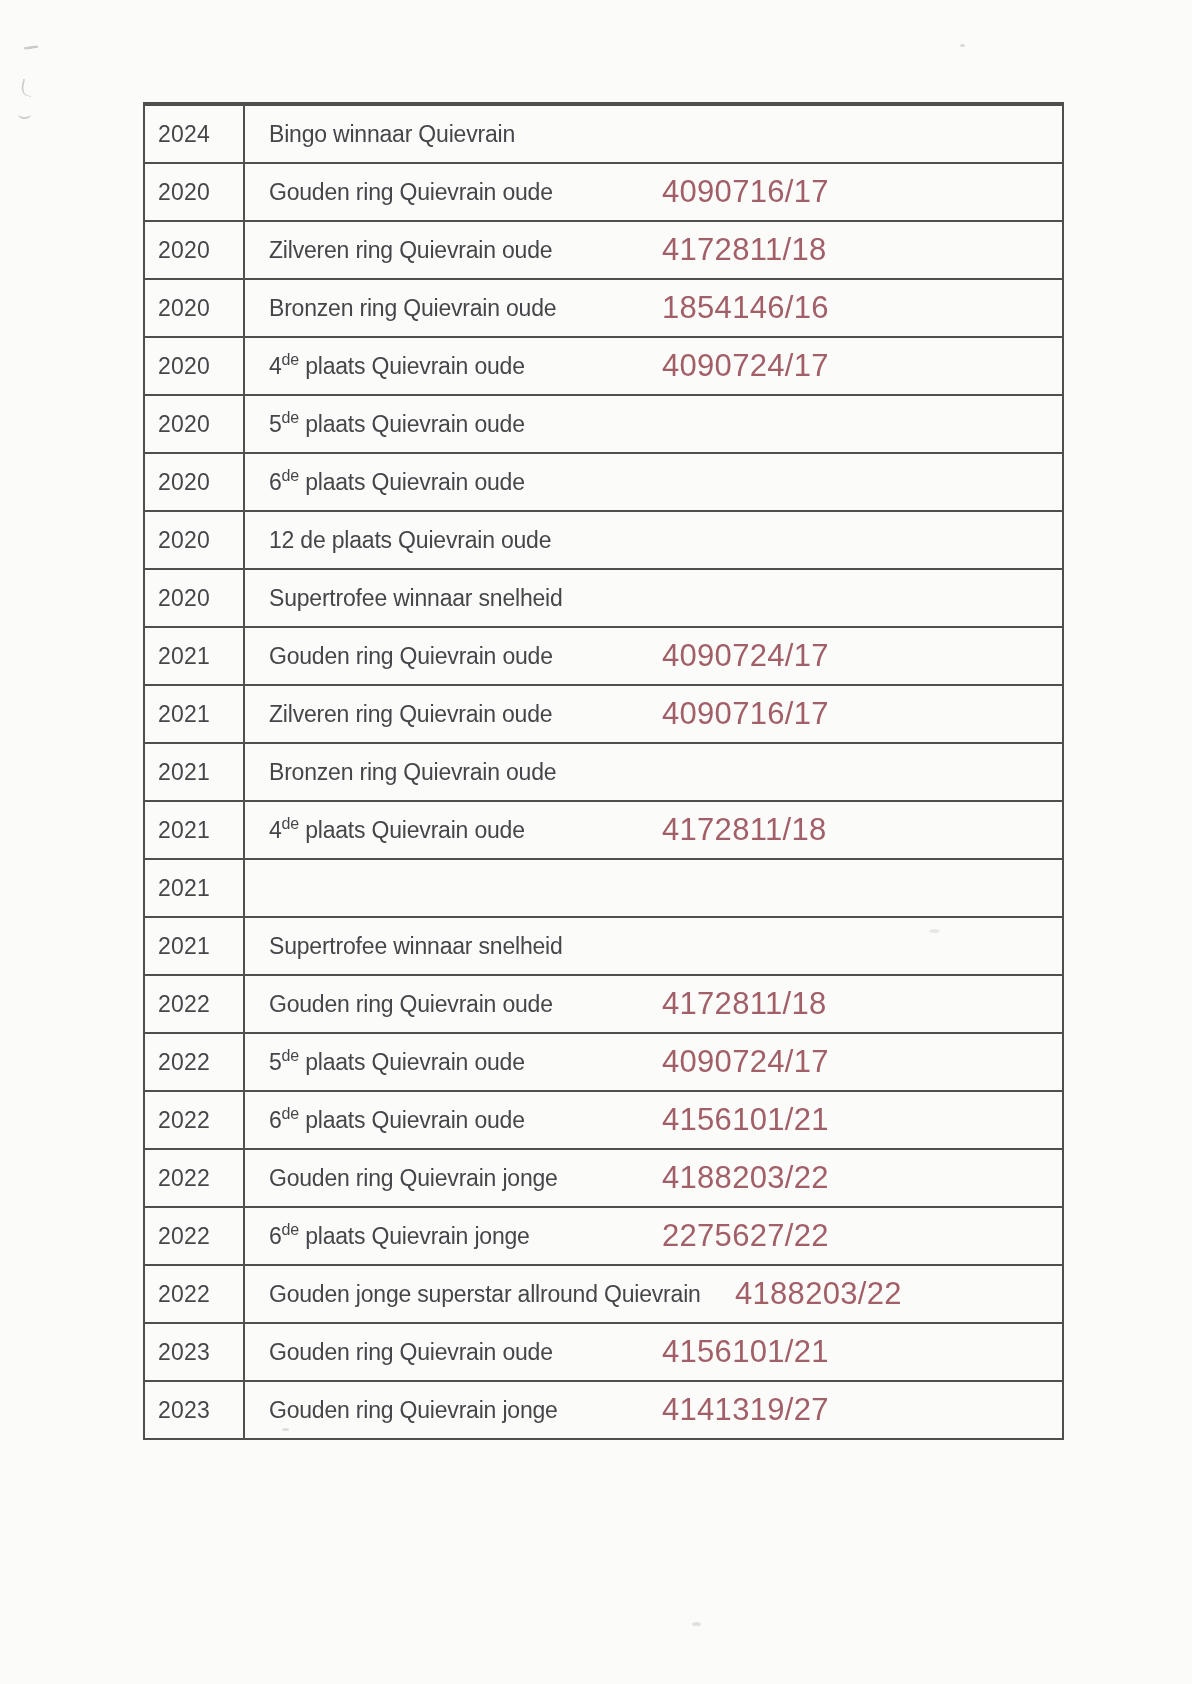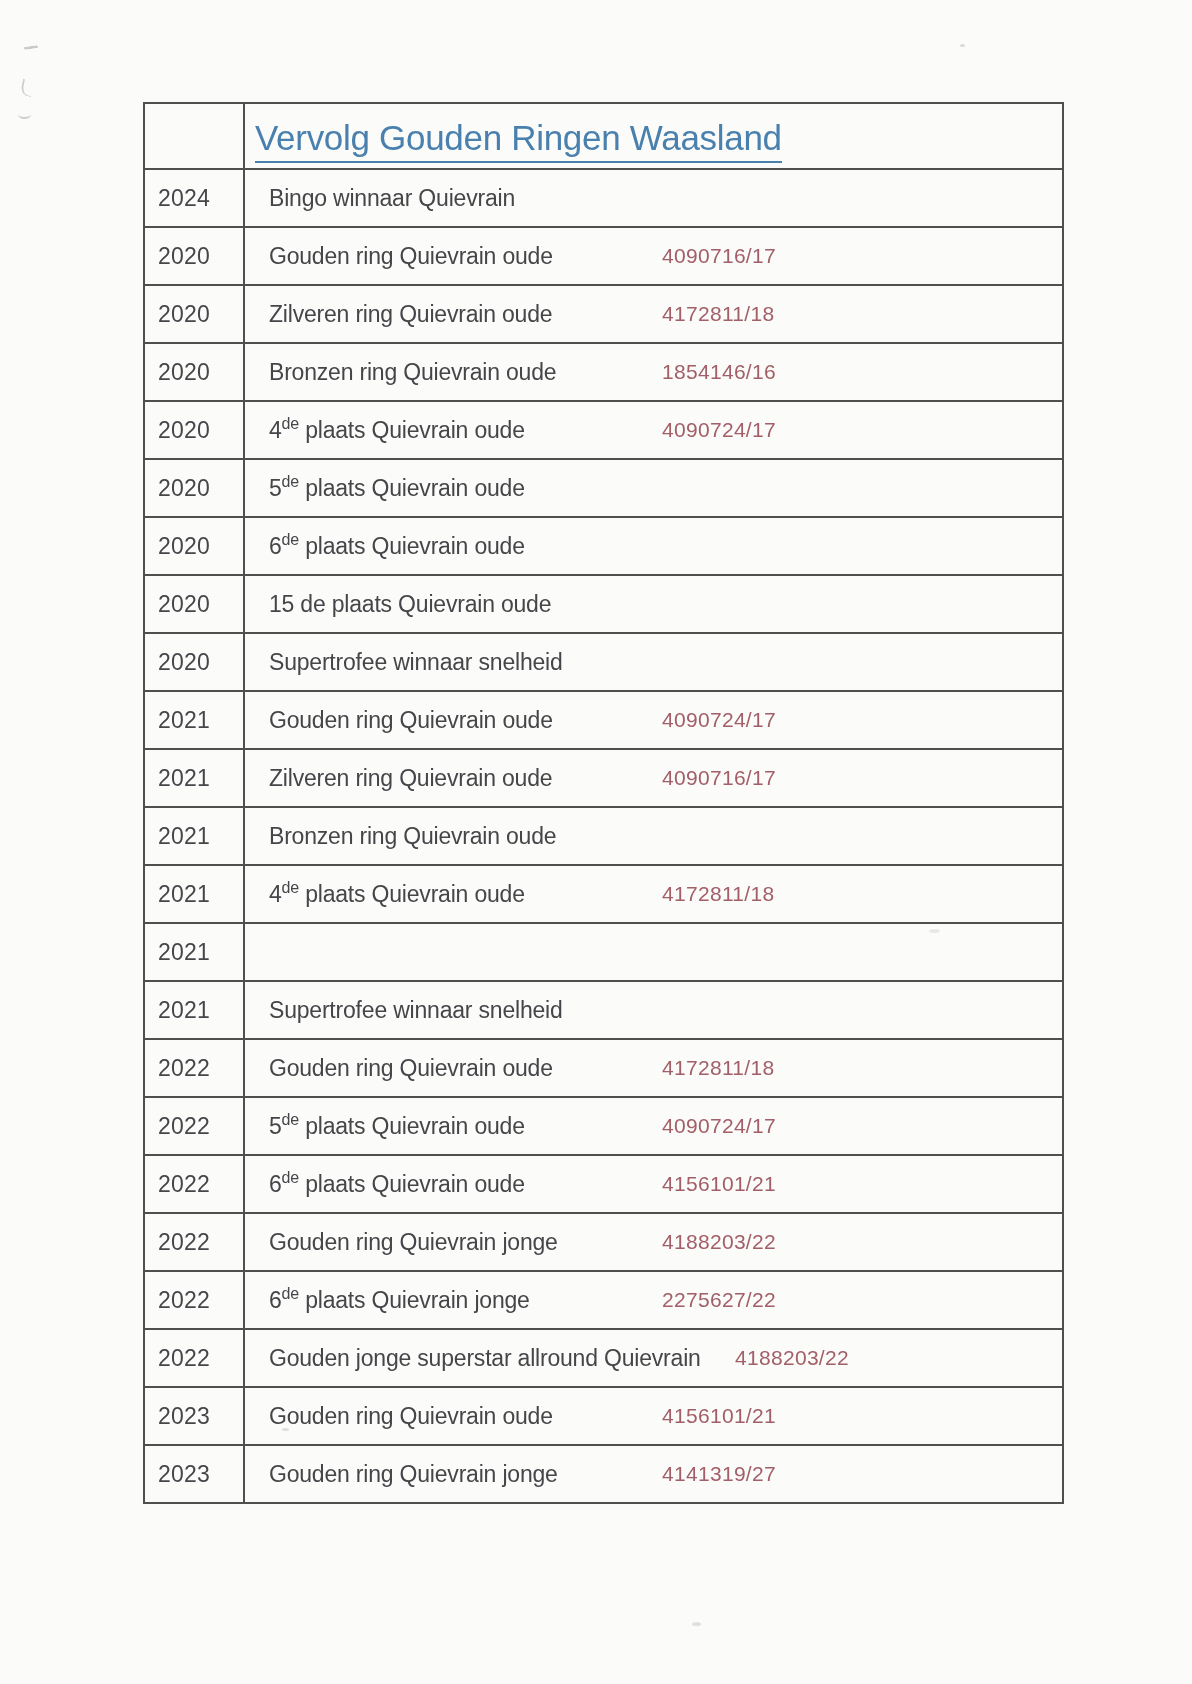--- a/index.html
+++ b/index.html
@@ -32,21 +32,21 @@
     font-size:23px;color:var(--ink,#46464a);letter-spacing:.2px;
   }
   .cell-desc{flex:1;position:relative;box-sizing:border-box;}
   .desc{
     position:absolute;left:24px;top:50%;transform:translateY(-50%);
     font-size:23px;color:var(--ink,#46464a);white-space:nowrap;letter-spacing:-0.2px;
   }
   .desc sup{font-size:16px;line-height:0;vertical-align:baseline;position:relative;top:-0.55em;}
   .ring{
     position:absolute;left:417px;top:50%;transform:translateY(-50%);
-    font-size:21px;color:var(--ring,#a25f68);white-space:nowrap;letter-spacing:.3px;
+    font-size:31px;color:var(--ring,#a25f68);white-space:nowrap;letter-spacing:.3px;
   }
   .row.wide .ring{left:490px;}
   .title{
     display:inline-block;margin:14px 0 0 10px;
     font-size:35px;color:var(--accent,#4a80ae);
     border-bottom:2px solid var(--accent,#4a80ae);
     padding-bottom:3px;letter-spacing:-0.3px;
   }
 </style>
 </head>
@@ -55,26 +55,20 @@
 <div class="page">
   <div class="artifact a1"></div>
   <div class="artifact a2"></div>
   <div class="artifact a3"></div>
   <div class="artifact a4"></div>
   <div class="artifact a5"></div>
   <div class="artifact a6"></div>
   <div class="artifact a7"></div>
 
   <div class="table">
-    <div class="row header">
-      <div class="cell-year"></div>
-      <div class="cell-desc">
-        <span class="title">Vervolg Gouden Ringen Waasland</span>
-      </div>
-    </div>
     <div>
         <div class="row">
           <div class="cell-year">2024</div>
           <div class="cell-desc">
             <span class="desc"><span>Bingo winnaar Quievrain</span></span>
           </div>
         </div>
         <div class="row">
           <div class="cell-year">2020</div>
           <div class="cell-desc">
@@ -111,21 +105,21 @@
         </div>
         <div class="row">
           <div class="cell-year">2020</div>
           <div class="cell-desc">
             <span class="desc"><span>6</span><sup>de</sup><span> plaats Quievrain oude</span></span>
           </div>
         </div>
         <div class="row">
           <div class="cell-year">2020</div>
           <div class="cell-desc">
-            <span class="desc"><span>15 de plaats Quievrain oude</span></span>
+            <span class="desc"><span>12 de plaats Quievrain oude</span></span>
           </div>
         </div>
         <div class="row">
           <div class="cell-year">2020</div>
           <div class="cell-desc">
             <span class="desc"><span>Supertrofee winnaar snelheid</span></span>
           </div>
         </div>
         <div class="row">
           <div class="cell-year">2021</div>

